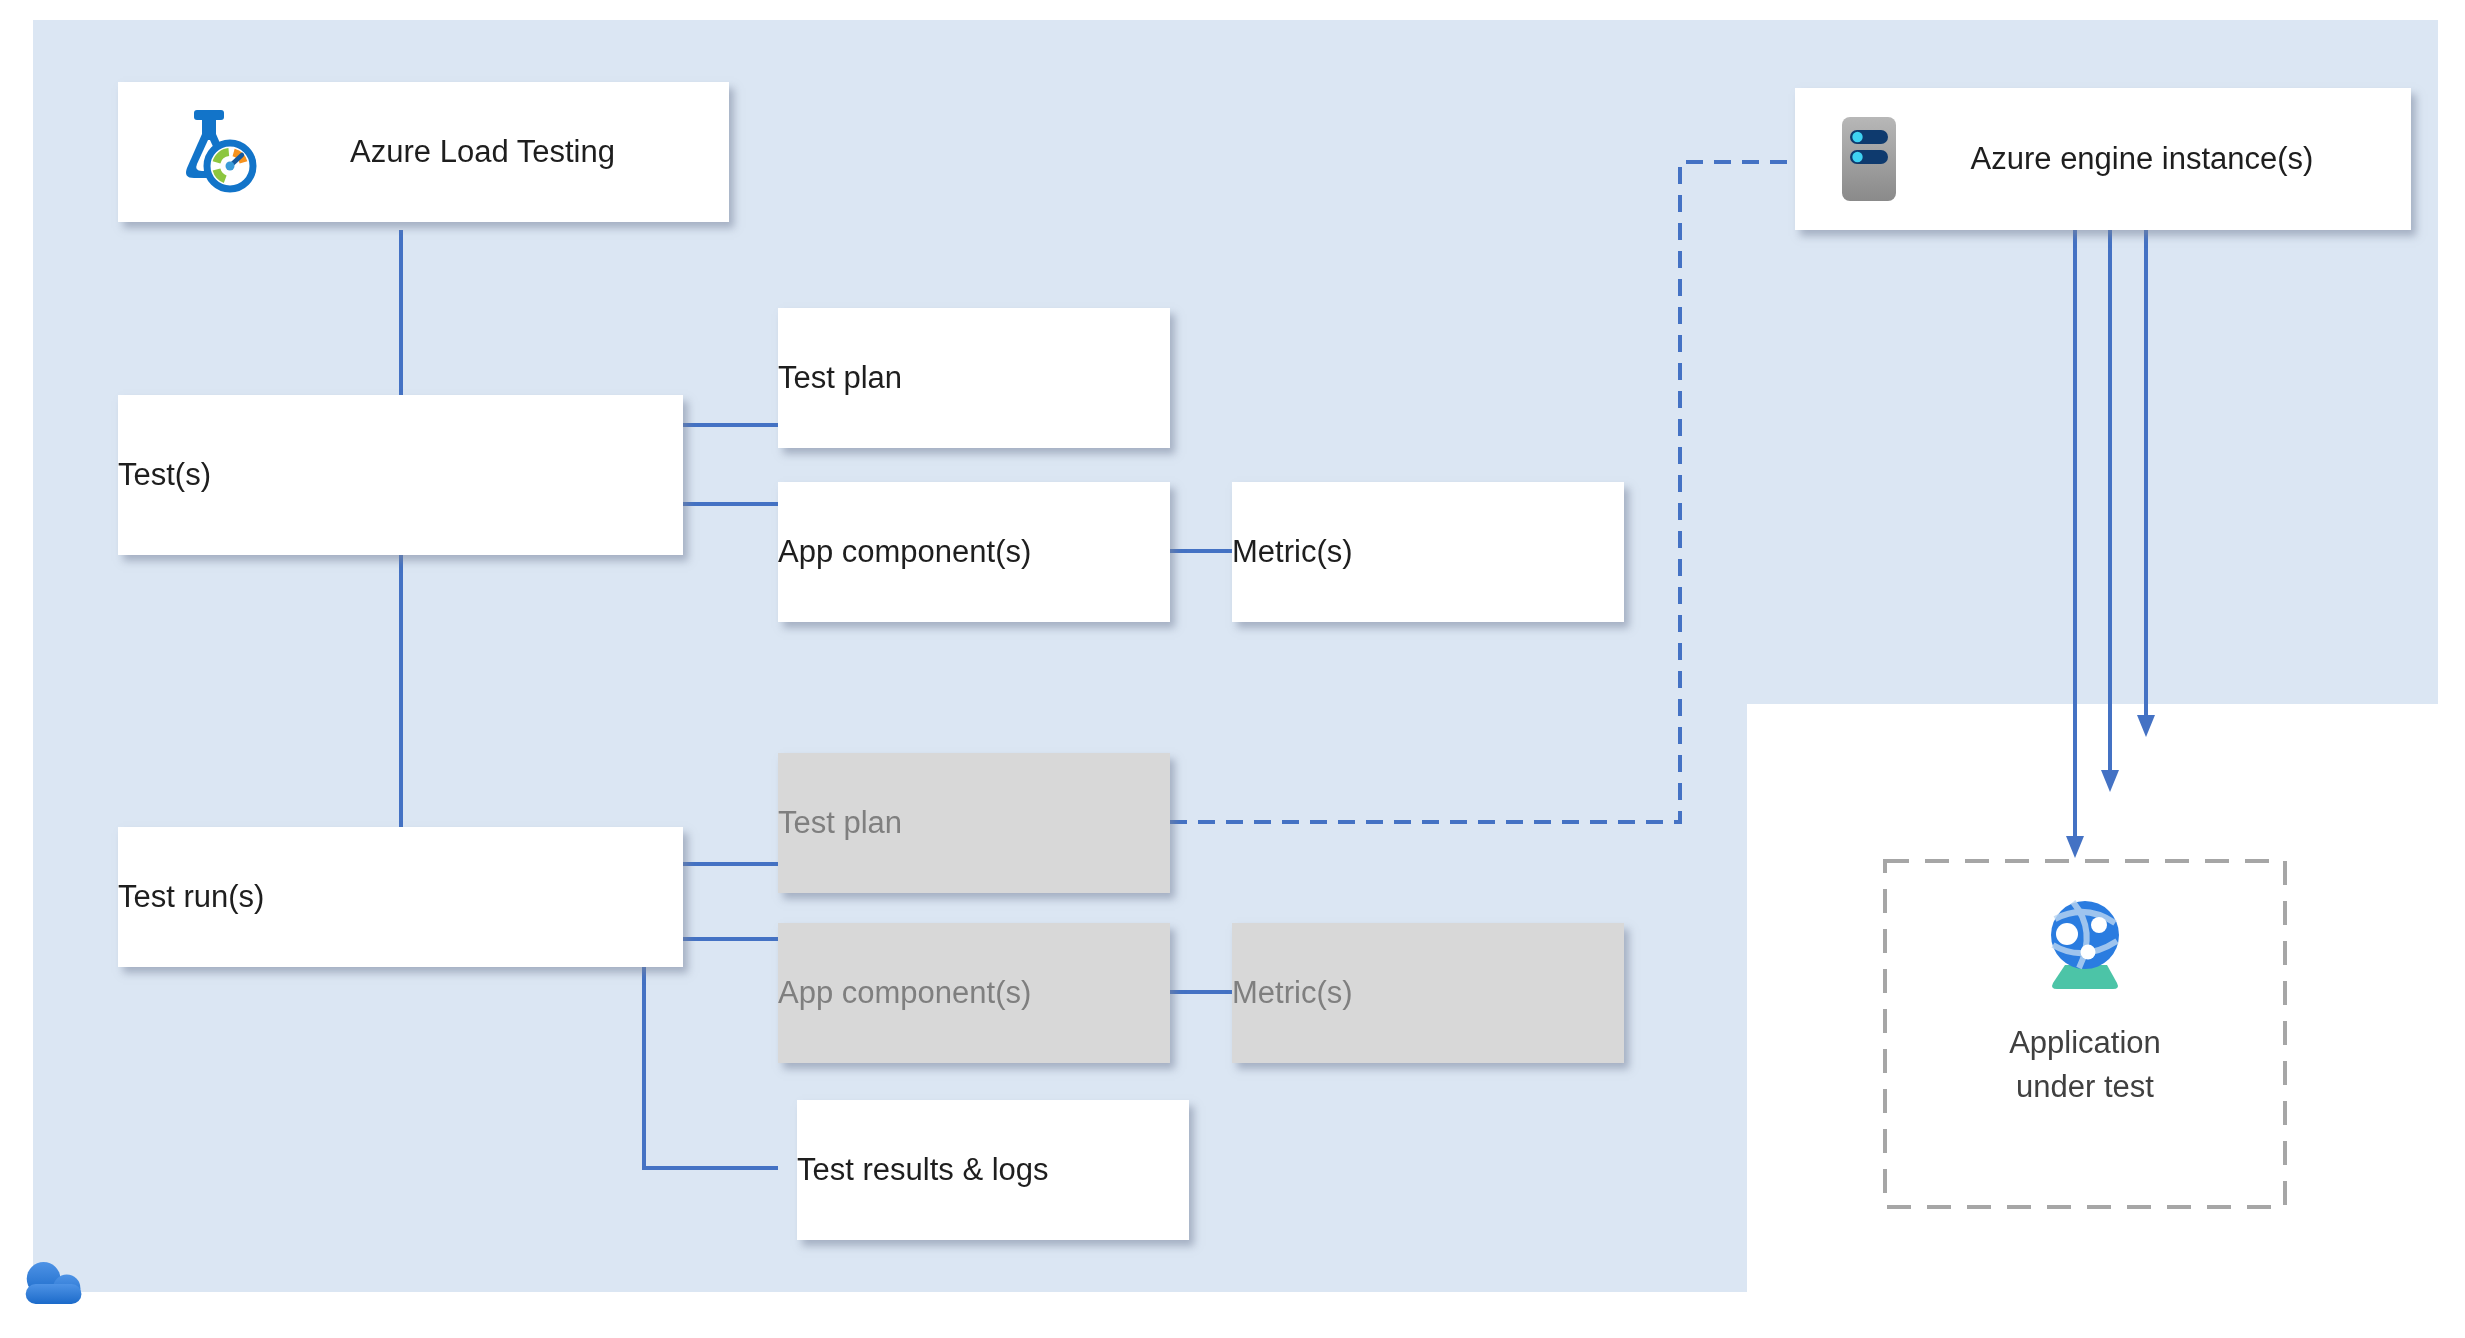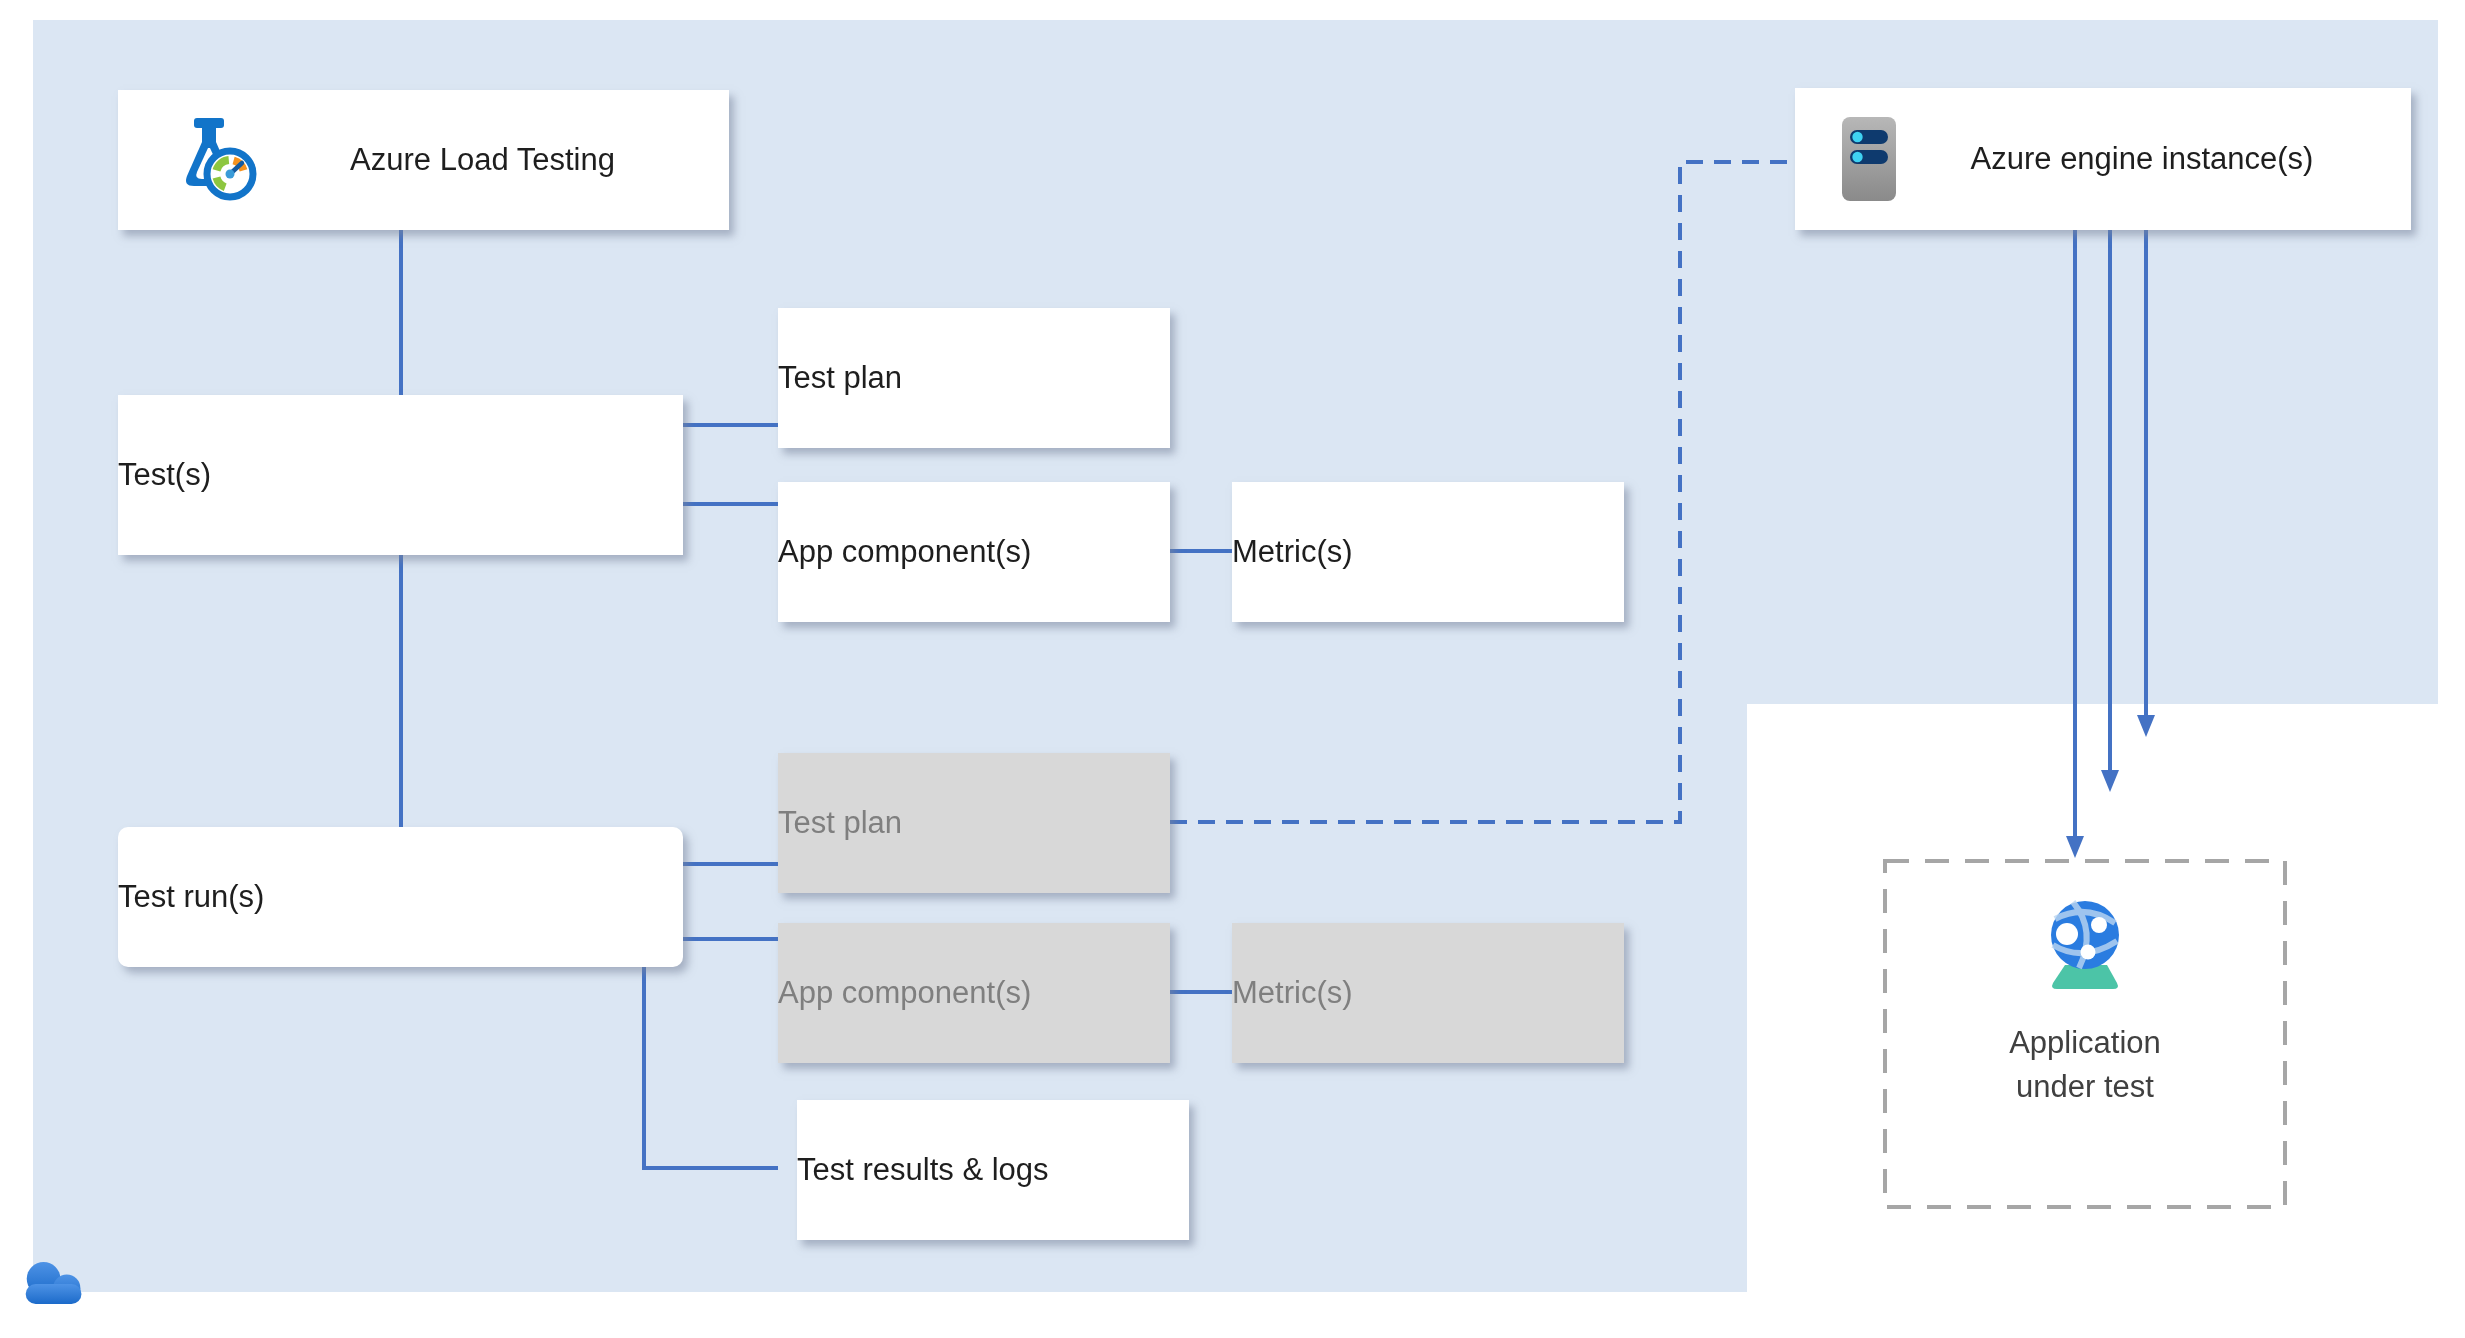--- a/index.html
+++ b/index.html
@@ -70,21 +70,21 @@
     <path d="M2075 230 V836" stroke="#4472c4" stroke-width="4" fill="none"></path>
     <polygon points="2066,836 2084,836 2075,858" fill="#4472c4"></polygon>
     <path d="M2110 230 V770" stroke="#4472c4" stroke-width="4" fill="none"></path>
     <polygon points="2101,770 2119,770 2110,792" fill="#4472c4"></polygon>
     <path d="M2146 230 V715" stroke="#4472c4" stroke-width="4" fill="none"></path>
     <polygon points="2137,715 2155,715 2146,737" fill="#4472c4"></polygon>
 
     <rect x="1885" y="861" width="400" height="346" fill="none" stroke="#a6a6a6" stroke-width="4" stroke-dasharray="24 16"></rect>
   </svg>
 
-  <div class="node with-icon" style="left:118px;top:90px;width:565px;height:140px;">
+  <div class="node with-icon" style="left:118px;top:82px;width:565px;height:140px;">
     <svg class="icon" width="96" height="96" viewBox="0 0 96 96">
       <rect x="30" y="6" width="30" height="10" rx="3" fill="#1274c9"></rect>
       <rect x="38" y="12" width="14" height="22" fill="#1274c9"></rect>
       <path d="M38 30 L23 64 Q19 74 30 74 L60 74 Q71 74 67 64 L52 30 Z" fill="#1274c9"></path>
       <path d="M44 36 L33 60 Q30 67 38 67 L52 67 Q60 67 57 60 L46 36 Z" fill="#ffffff"></path>
       <circle cx="66" cy="62" r="23" fill="#ffffff" stroke="#1274c9" stroke-width="7"></circle>
       <path d="M69.6 48.5 A14 14 0 0 1 79.5 58.4" stroke="#f6921e" stroke-width="8" fill="none"></path>
       <path d="M52.5 58.4 A14 14 0 0 1 64.8 48.1" stroke="#8dc63f" stroke-width="8" fill="none"></path>
       <path d="M61.2 75.2 A14 14 0 0 1 52.5 65.6" stroke="#8dc63f" stroke-width="8" fill="none"></path>
       <line x1="66" y1="62" x2="78" y2="51" stroke="#155a9e" stroke-width="4.5" stroke-linecap="round"></line>
@@ -102,21 +102,21 @@
   </div>
 
   <div class="node" style="left:778px;top:482px;width:392px;height:140px;">
     <span>App component(s)</span>
   </div>
 
   <div class="node" style="left:1232px;top:482px;width:392px;height:140px;">
     <span>Metric(s)</span>
   </div>
 
-  <div class="node" style="left:118px;top:827px;width:565px;height:140px;border-radius:10px;">
+  <div class="node" style="left:118px;top:827px;width:565px;height:140px;">
     <span>Test run(s)</span>
   </div>
 
   <div class="node gray" style="left:778px;top:753px;width:392px;height:140px;">
     <span>Test plan</span>
   </div>
 
   <div class="node gray" style="left:778px;top:923px;width:392px;height:140px;">
     <span>App component(s)</span>
   </div>

